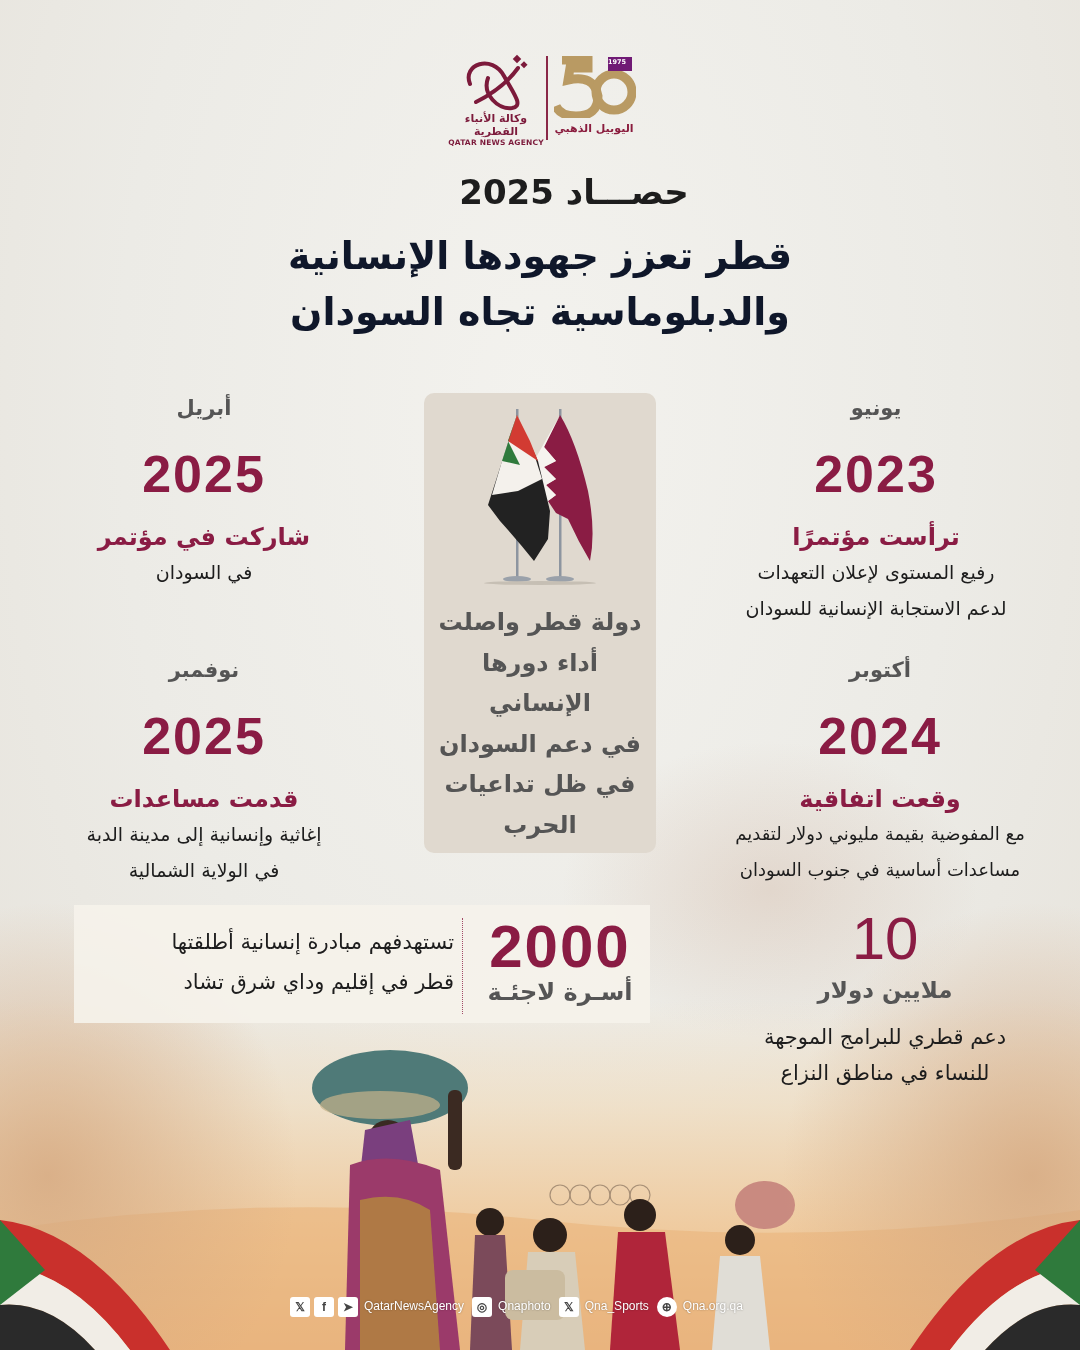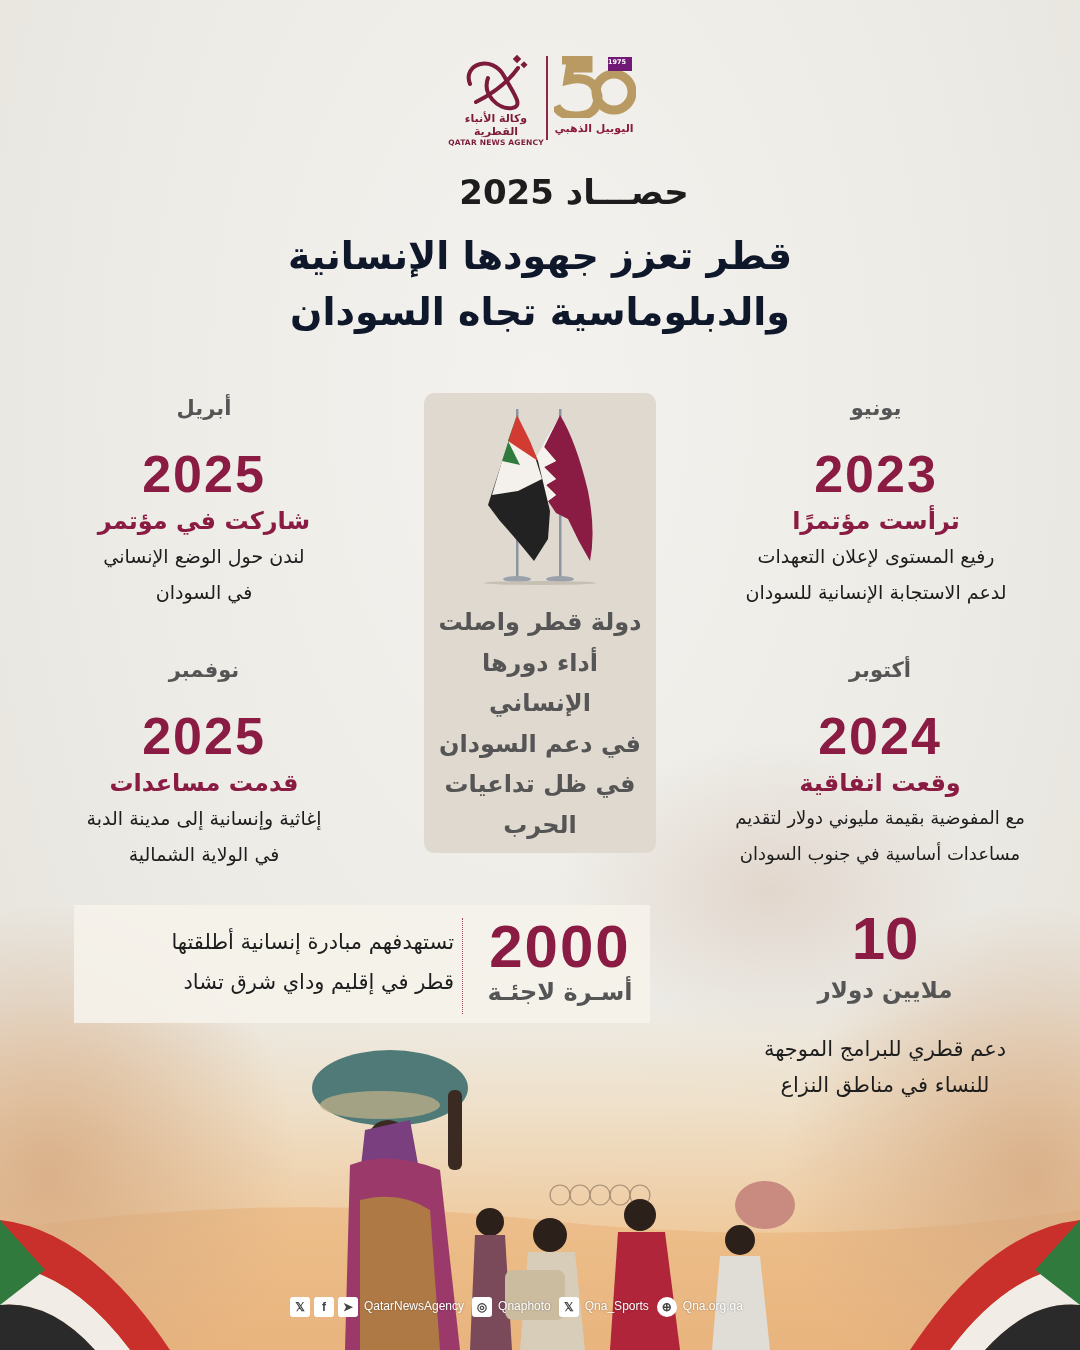--- a/index.html
+++ b/index.html
@@ -32,39 +32,39 @@
   .jub-label { position:absolute; left:112px; top:72px; width:84px; font-size:11px; font-weight:bold; color:#8a1c3e; text-align:center; direction:rtl; }
 
   
   .title-small { position:absolute; left:0; top:172px; width:1080px; font-size:34px; font-weight:bold; color:#1d1d1d; text-align:center; direction:rtl; letter-spacing:1px;padding-left:34px; }
   .title-main { position:absolute; left:0; top:228px; width:1080px; font-size:38px; line-height:56px; font-weight:bold; color:#0f172a; text-align:center; direction:rtl; }
 
   
   .event { position:absolute; width:340px; text-align:center; direction:rtl; }
   .event .month { font-size:21px; font-weight:bold; color:#555; line-height:28px; height:28px; }
   .event .year { font-family:"Liberation Sans", sans-serif; font-size:52px; font-weight:bold; color:#8a1c44; line-height:60px; margin-top:22px; letter-spacing:2px; }
-  .event .headline { font-size:24px; font-weight:bold; color:#8a1c44; line-height:34px; margin-top:0; }
+  .event .headline { font-size:24px; font-weight:bold; color:#8a1c44; line-height:34px; margin-top:16px; }
   .event .desc { font-size:19px; color:#1d1d1d; line-height:36px; }
 
   
   .card { position:absolute; left:424px; top:393px; width:232px; height:460px; background:#e0d9cf; border-radius:10px; }
   .card-lines { position:absolute; left:424px; top:602px; width:232px; text-align:center; direction:rtl; font-size:24px; font-weight:bold; color:#555; line-height:40.5px; }
 
   
   .stat-box { position:absolute; left:74px; top:905px; width:576px; height:118px; background:rgba(245,242,234,0.92); }
   .stat-num { position:absolute; left:474px; top:912px; width:172px; text-align:center; font-family:"Liberation Sans", sans-serif; font-size:60px; font-weight:bold; color:#8a1c44; line-height:70px; letter-spacing:2px; }
   .stat-unit { position:absolute; left:474px; top:978px; width:172px; text-align:center; font-size:24px; font-weight:bold; color:#555; direction:rtl; }
   .stat-sep { position:absolute; left:462px; top:918px; width:0; height:96px; border-left:1px dotted #a24a66; }
   .stat-desc { position:absolute; left:76px; top:922px; width:378px; text-align:right; direction:rtl; font-size:21px; color:#1d1d1d; line-height:40px; }
 
   
   .mil { position:absolute; left:720px; top:905px; width:330px; text-align:center; direction:rtl; }
-  .mil .num { font-family:"Liberation Sans", sans-serif; font-size:60px; font-weight:bold; color:#8a1c44; line-height:68px; }
+  .mil .num { font-family:"Liberation Sans", sans-serif; font-size:60px; font-weight:normal; color:#8a1c44; line-height:68px; }
   .mil .unit { font-size:23px; font-weight:bold; color:#555; line-height:30px; margin-top:2px; }
-  .mil .desc { font-size:21px; color:#1d1d1d; line-height:36px; margin-top:26px; }
+  .mil .desc { font-size:21px; color:#1d1d1d; line-height:36px; margin-top:14px; }
 
   
   .socials { position:absolute; left:290px; top:1295px; height:24px; display:flex; align-items:center; gap:4px; font-size:12px; color:#fff; font-family:"Liberation Sans", sans-serif; }
   .sicon { width:20px; height:20px; background:#fff; border-radius:3px; display:inline-flex; align-items:center; justify-content:center; color:#444; font-size:12px; font-weight:bold; }
   .slabel { margin:0 4px 2px 2px; text-shadow:0 0 2px rgba(0,0,0,0.4); }
 </style>
 </head>
 <body>
 
 <div class="haze-mid"></div>
@@ -150,21 +150,20 @@
   <div class="year">2023</div>
   <div class="headline">ترأست مؤتمرًا</div>
   <div class="desc">رفيع المستوى لإعلان التعهدات</div>
   <div class="desc">لدعم الاستجابة الإنسانية للسودان</div>
 </div>
 
 <div class="event" style="left:34px;top:394px">
   <div class="month">أبريل</div>
   <div class="year">2025</div>
   <div class="headline">شاركت في مؤتمر</div>
-  <div class="desc">لندن حول الوضع الإنساني</div>
   <div class="desc">في السودان</div>
 </div>
 
 <div class="event" style="left:700px;top:656px;width:360px">
   <div class="month">أكتوبر</div>
   <div class="year">2024</div>
   <div class="headline">وقعت اتفاقية</div>
   <div class="desc" style="font-size:18px">مع المفوضية بقيمة مليوني دولار لتقديم</div>
   <div class="desc" style="font-size:18px">مساعدات أساسية في جنوب السودان</div>
 </div>

